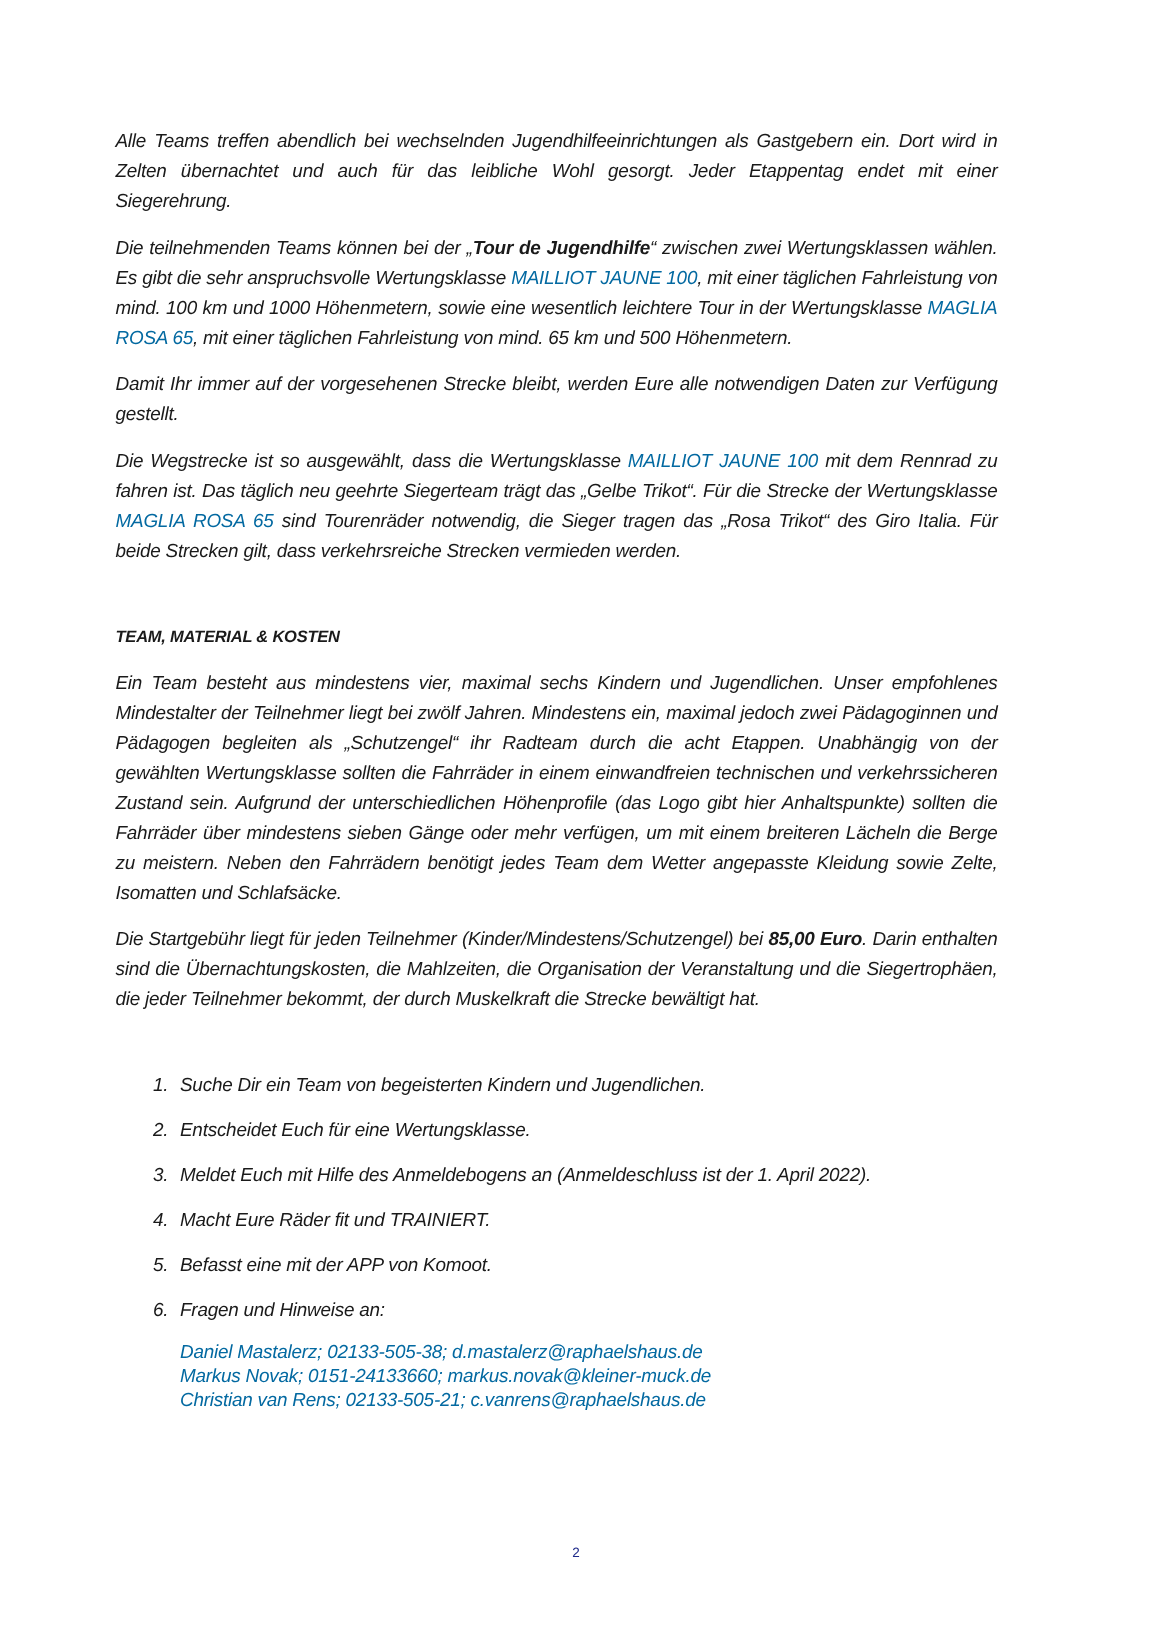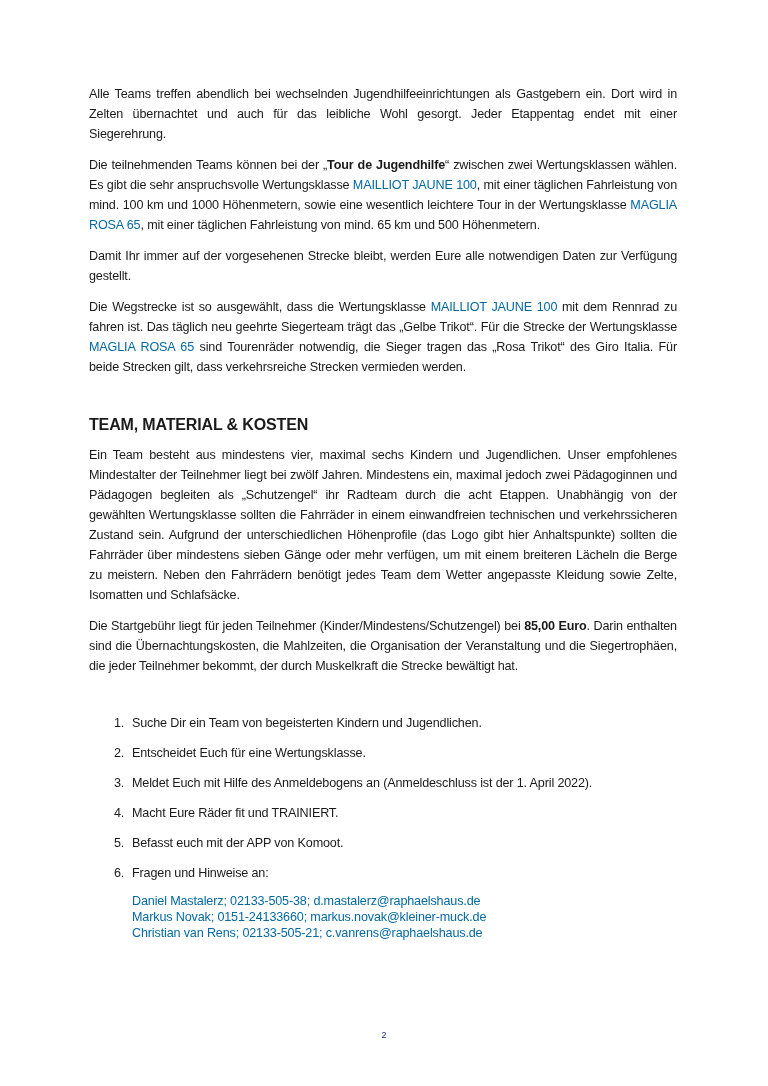--- a/index.html
+++ b/index.html
@@ -1,22 +1,22 @@
 <!DOCTYPE html>
 <html><head>
 <meta charset="utf-8">
 <style>
   html, body { margin: 0; padding: 0; background: #ffffff; }
   body { width: 768px; height: 1086px; position: relative; overflow: hidden;
          font-family: "Liberation Sans", "DejaVu Sans", sans-serif; color: #1a1a1a; }
-  .page { position: absolute; left: 89px; top: 84px; width: 588px; font-size: 12.6px; line-height: 20px; letter-spacing: -0.15px; }
+  .page { position: absolute; left: 77px; top: 84px; width: 588px; font-size: 12.6px; line-height: 20px; letter-spacing: -0.15px; font-style: italic; }
   p { margin: 0 0 11px 0; text-align: justify; }
   .blue { color: #0369a1; }
   b { font-weight: bold; }
-  .heading { font-weight: bold; margin: 0 0 10px 0; font-size: 16px; }
+  .heading { font-weight: bold; margin: 0 0 10px 0; font-size: 11px; }
   .section-gap { height: 27px; }
   .section-gap2 { height: 26px; }
   ol { margin: 0; padding: 0; list-style: none; }
   ol li { position: relative; padding-left: 43px; margin: 0 0 10px 0; }
   ol li .num { position: absolute; left: 25px; top: 0; }
   .contacts { padding-left: 43px; margin-top: 2px; }
   .contacts div { line-height: 16px; }
   .pagenum { position: absolute; top: 1030px; left: 0; width: 768px; text-align: center; font-size: 9px; color: #1f2a8a; }
 </style>
 </head>
@@ -41,21 +41,21 @@
   <p><span>Die Startgebühr liegt für jeden Teilnehmer (Kinder/Mindestens/Schutzengel) bei </span><b>85,00 Euro</b><span>. Darin enthalten sind die Übernachtungskosten, die Mahlzeiten, die Organisation der Veranstaltung und die Siegertrophäen, die jeder Teilnehmer bekommt, der durch Muskelkraft die Strecke bewältigt hat.</span></p>
 
   <div class="section-gap2"></div>
 
 
   <ol>
     <li><span class="num">1.</span><span>Suche Dir ein Team von begeisterten Kindern und Jugendlichen.</span></li>
     <li><span class="num">2.</span><span>Entscheidet Euch für eine Wertungsklasse.</span></li>
     <li><span class="num">3.</span><span>Meldet Euch mit Hilfe des Anmeldebogens an (Anmeldeschluss ist der 1. April 2022).</span></li>
     <li><span class="num">4.</span><span>Macht Eure Räder fit und TRAINIERT.</span></li>
-    <li><span class="num">5.</span><span>Befasst euch mit der APP von Komoot.</span></li>
+    <li><span class="num">5.</span><span>Befasst eine mit der APP von Komoot.</span></li>
     <li><span class="num">6.</span><span>Fragen und Hinweise an:</span></li>
   </ol>
 
   <div class="contacts blue">
     <div>Daniel Mastalerz; 02133-505-38; d.mastalerz@raphaelshaus.de</div>
     <div>Markus Novak; 0151-24133660; markus.novak@kleiner-muck.de</div>
     <div>Christian van Rens; 02133-505-21; c.vanrens@raphaelshaus.de</div>
   </div>
 
 </div>

